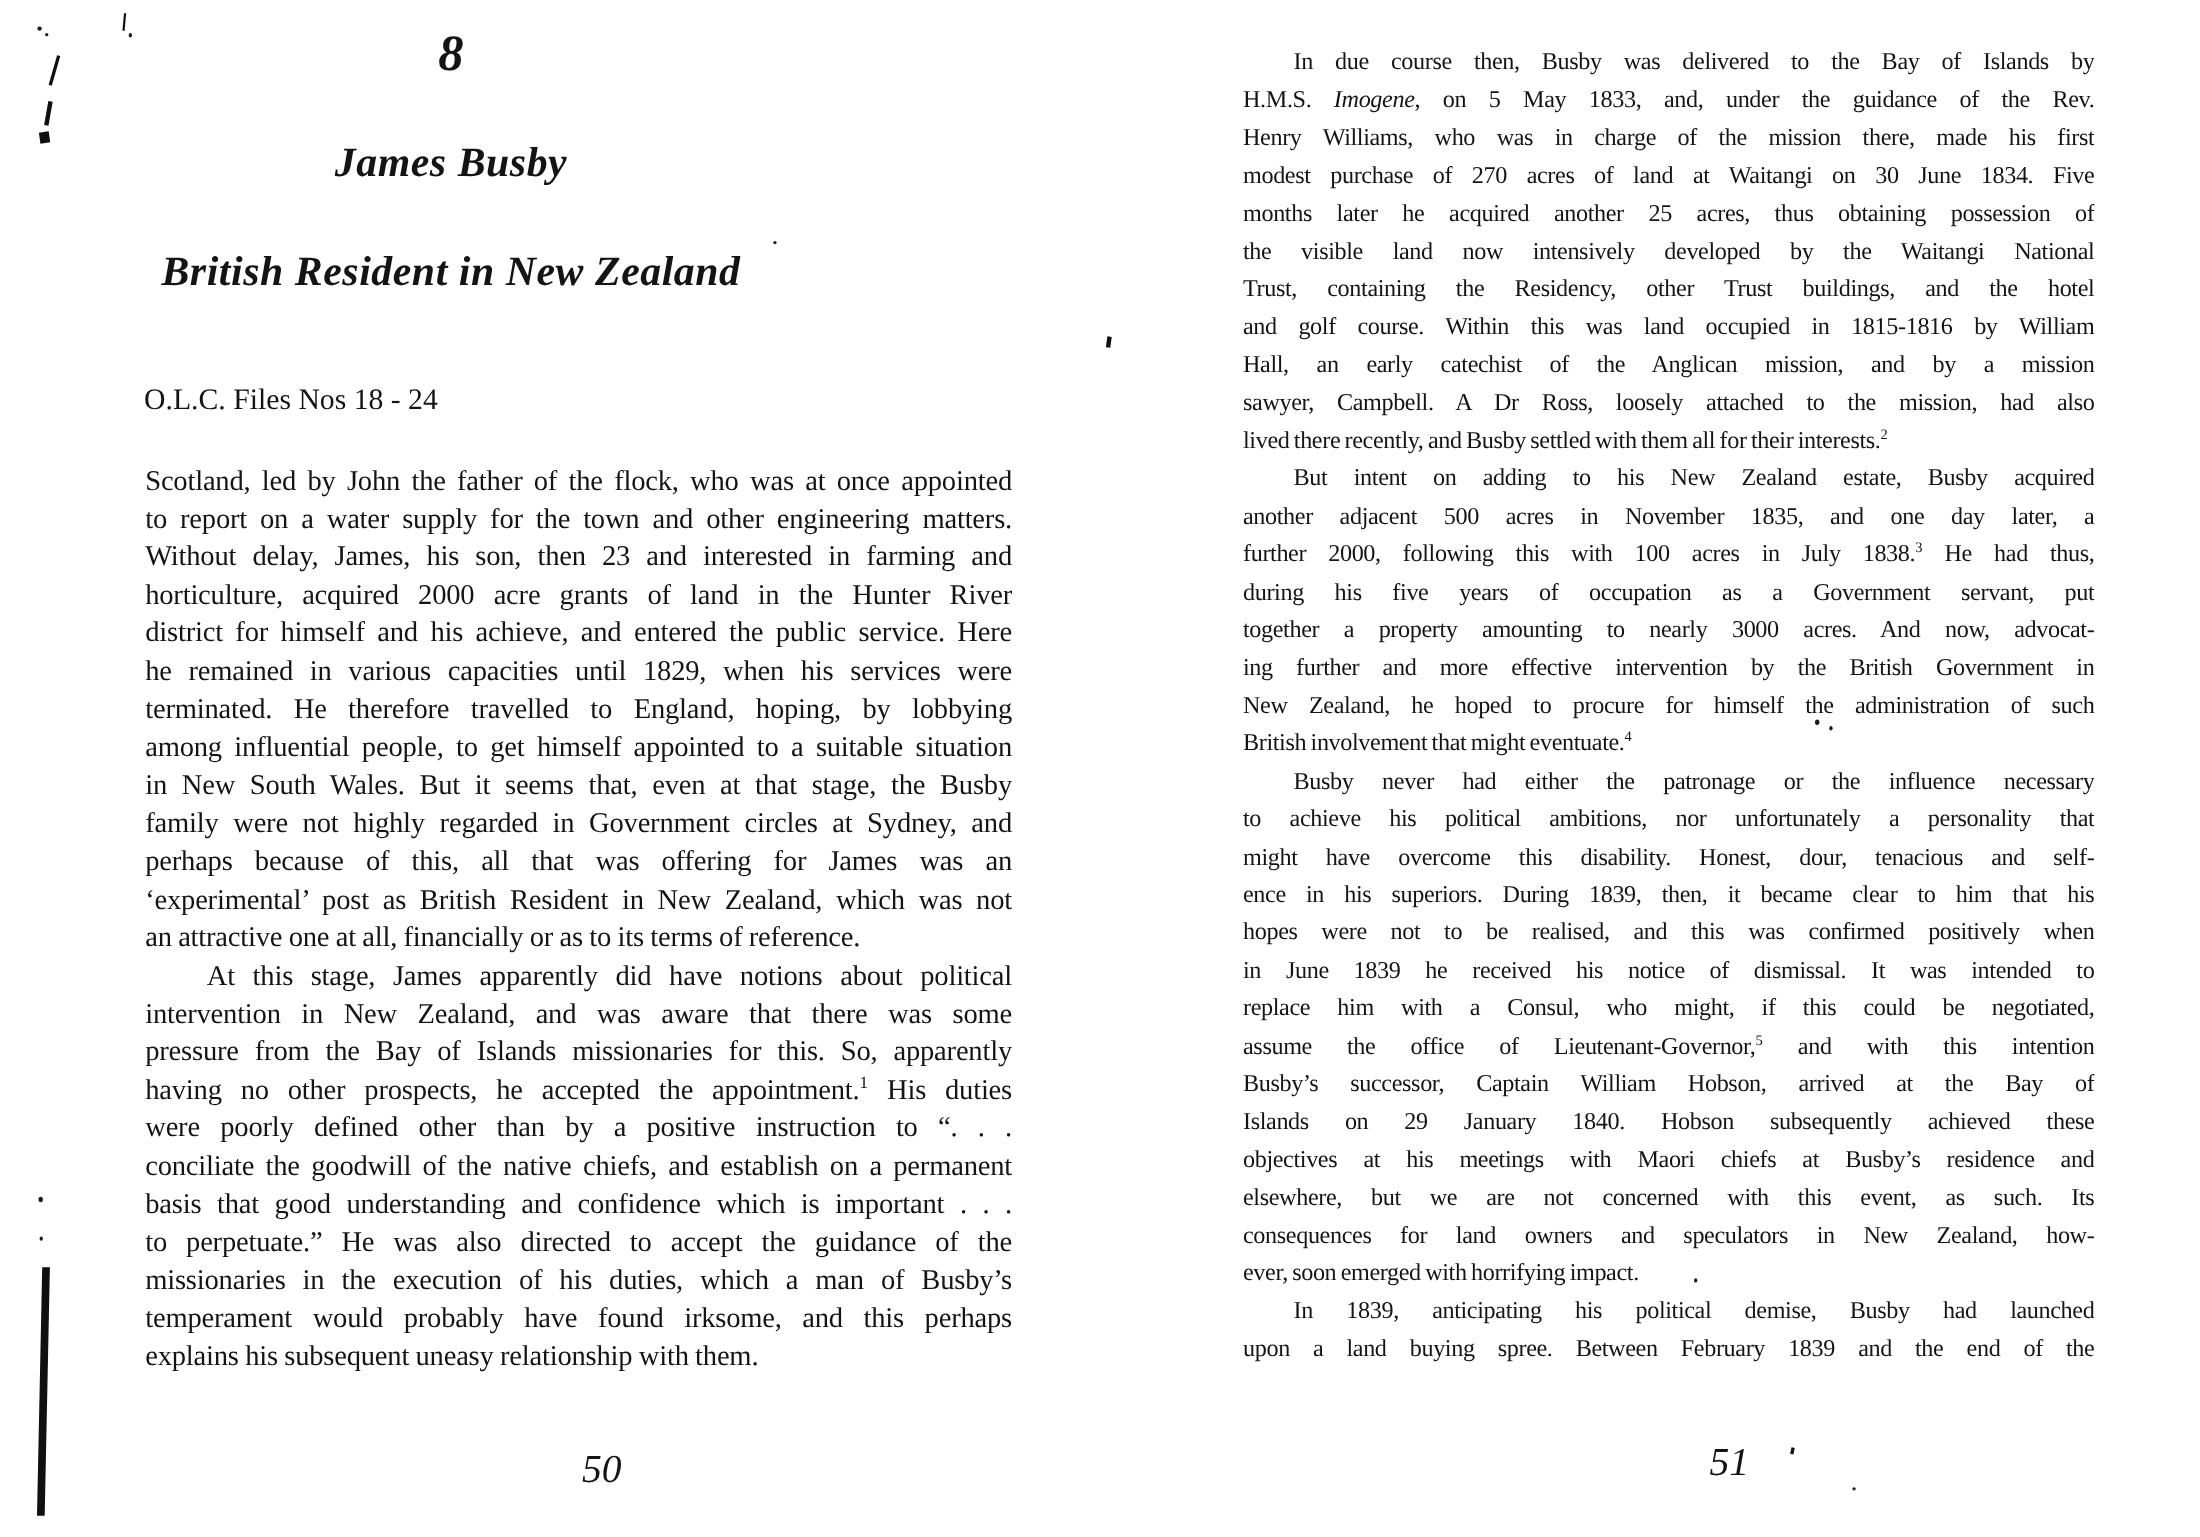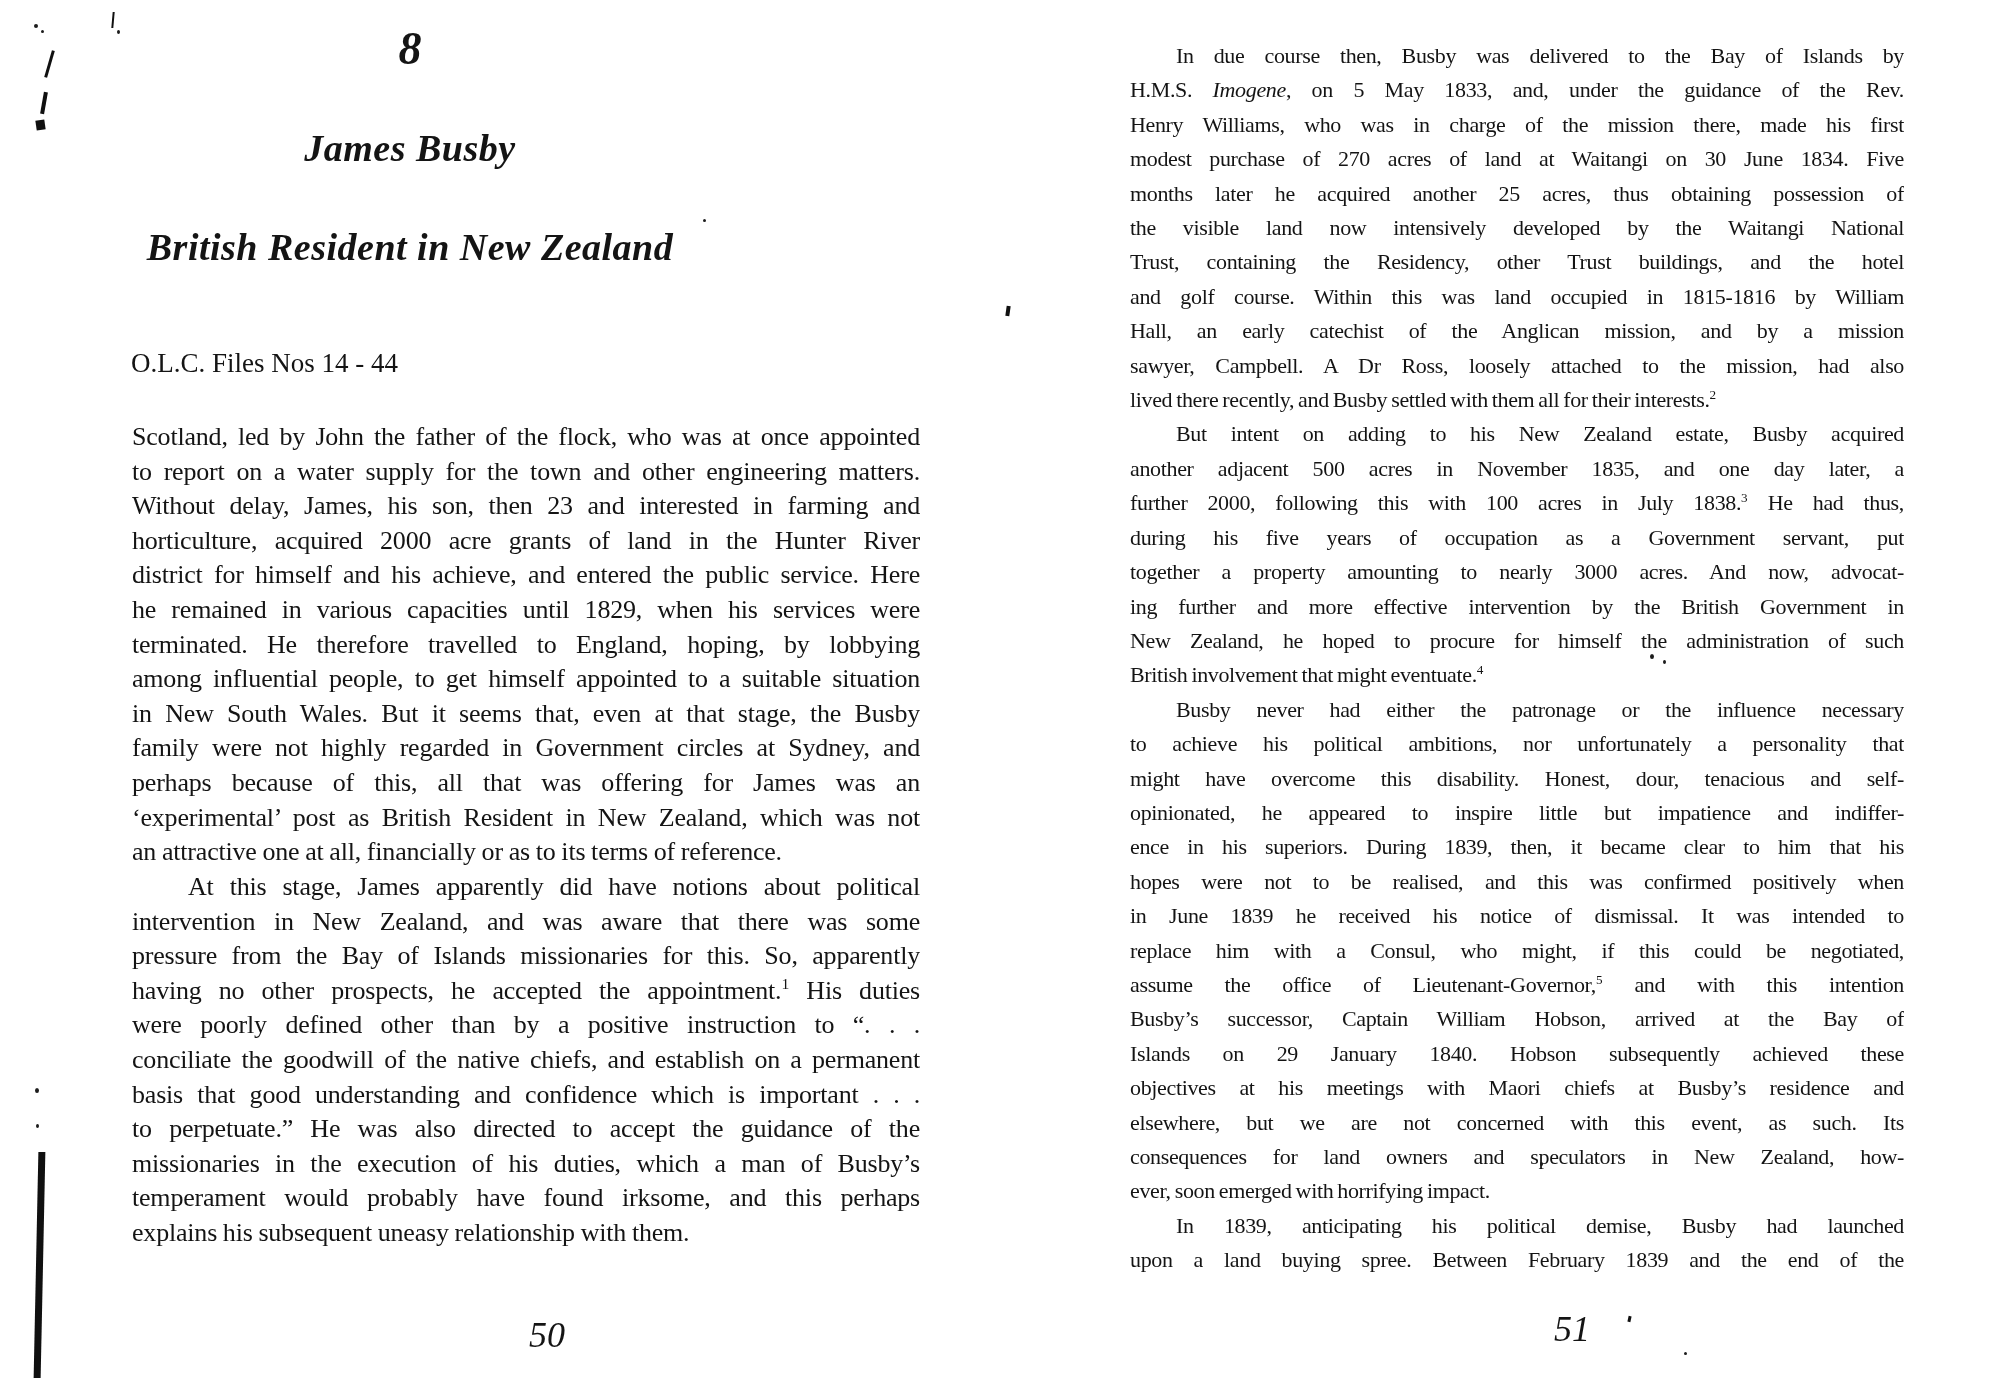--- a/index.html
+++ b/index.html
@@ -95,21 +95,21 @@
   }
   .artifact.dot { border-radius: 50%; background: #1c1c1c; }
 </style>
 </head>
 <body>
 
 <div>
   <div class="abs chapter-number">8</div>
   <div class="abs chapter-title">James Busby</div>
   <div class="abs chapter-subtitle">British Resident in New Zealand</div>
-  <div class="abs file-reference">O.L.C. Files Nos 14 - 44</div>
+  <div class="abs file-reference">O.L.C. Files Nos 18 - 24</div>
   <div id="body-left" class="page-body">
       <div class="line">Scotland, led by John the father of the flock, who was at once appointed</div>
       <div class="line">to report on a water supply for the town and other engineering matters.</div>
       <div class="line">Without delay, James, his son, then 23 and interested in farming and</div>
       <div class="line">horticulture, acquired 2000 acre grants of land in the Hunter River</div>
       <div class="line">district for himself and his achieve, and entered the public service. Here</div>
       <div class="line">he remained in various capacities until 1829, when his services were</div>
       <div class="line">terminated. He therefore travelled to England, hoping, by lobbying</div>
       <div class="line">among influential people, to get himself appointed to a suitable situation</div>
       <div class="line">in New South Wales. But it seems that, even at that stage, the Busby</div>
@@ -149,21 +149,20 @@
       <div class="line">another adjacent 500 acres in November 1835, and one day later, a</div>
       <div class="line">further 2000, following this with 100 acres in July 1838.<sup>3</sup> He had thus,</div>
       <div class="line">during his five years of occupation as a Government servant, put</div>
       <div class="line">together a property amounting to nearly 3000 acres. And now, advocat-</div>
       <div class="line">ing further and more effective intervention by the British Government in</div>
       <div class="line">New Zealand, he hoped to procure for himself the administration of such</div>
       <div class="line para-end">British involvement that might eventuate.<sup>4</sup></div>
       <div class="line indent">Busby never had either the patronage or the influence necessary</div>
       <div class="line">to achieve his political ambitions, nor unfortunately a personality that</div>
       <div class="line">might have overcome this disability. Honest, dour, tenacious and self-</div>
-      <div class="line">opinionated, he appeared to inspire little but impatience and indiffer-</div>
       <div class="line">ence in his superiors. During 1839, then, it became clear to him that his</div>
       <div class="line">hopes were not to be realised, and this was confirmed positively when</div>
       <div class="line">in June 1839 he received his notice of dismissal. It was intended to</div>
       <div class="line">replace him with a Consul, who might, if this could be negotiated,</div>
       <div class="line">assume the office of Lieutenant-Governor,<sup>5</sup> and with this intention</div>
       <div class="line">Busby’s successor, Captain William Hobson, arrived at the Bay of</div>
       <div class="line">Islands on 29 January 1840. Hobson subsequently achieved these</div>
       <div class="line">objectives at his meetings with Maori chiefs at Busby’s residence and</div>
       <div class="line">elsewhere, but we are not concerned with this event, as such. Its</div>
       <div class="line">consequences for land owners and speculators in New Zealand, how-</div>

